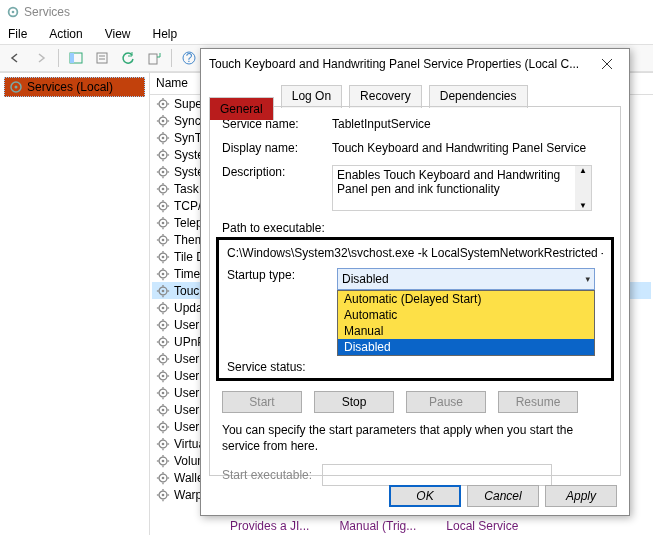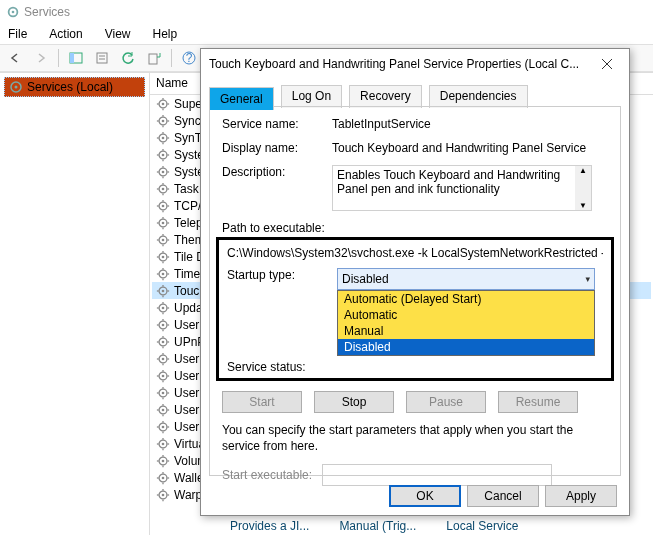--- a/index.html
+++ b/index.html
@@ -15,29 +15,29 @@
   .left-pane { width: 150px; border-right: 1px solid #ddd; padding: 4px; }
   .left-item { padding: 2px 4px; display: flex; align-items: center; gap: 4px; border: 1px dotted transparent; }
   .left-item.sel { background: #c2410c; border-color: #99d1ff; }
   .right-pane { flex: 1; position: relative; }
   .col-header { height: 22px; border-bottom: 1px solid #ddd; padding: 3px 6px; background: #fff; }
   .svc-list { padding: 0 2px; }
   .svc-row { display: flex; align-items: center; height: 17px; padding-left: 4px; gap: 4px; overflow: hidden; }
   .svc-row.sel { background: #cce8ff; }
   .gear { width: 14px; height: 14px; flex-shrink: 0; }
   .ellipsis { color: #444; }
-  .bottom-row { position: absolute; bottom: 2px; left: 230px; right: 10px; display: flex; gap: 30px; color: #0c4a6e; font-size: 12px; }
+  .bottom-row { position: absolute; bottom: 2px; left: 230px; right: 10px; display: flex; gap: 30px; color: #701a75; font-size: 12px; }
 
   
   .dialog { position: absolute; left: 200px; top: 48px; width: 430px; height: 468px; background: #fff; border: 1px solid #888; box-shadow: 2px 2px 8px rgba(0,0,0,0.3); }
   .dlg-title { height: 30px; display: flex; align-items: center; padding: 0 8px; }
   .dlg-title-text { flex: 1; }
   .dlg-close { width: 28px; height: 22px; display: flex; align-items: center; justify-content: center; }
   .tabs { display: flex; margin: 4px 8px 0 8px; }
-  .tab { padding: 4px 10px; border: 1px solid #ccc; border-bottom: none; background: #0ea5e9; margin-right: -1px; position: relative; top: 4px; }
+  .tab { padding: 4px 10px; border: 1px solid #ccc; border-bottom: none; background: #b91c1c; margin-right: -1px; position: relative; top: 14px; }
   .tab:not(.active) { background: #f4f4f4; top: 2px; padding-top: 3px; margin-left: 8px; }
   .tab.active { z-index: 2; }
   .tab-body { margin: 0 8px 8px 8px; border: 1px solid #ccc; padding: 10px 12px; height: 370px; position: relative; }
   .row { display: flex; margin-bottom: 10px; }
   .row .lab { width: 110px; }
   .desc-box { border: 1px solid #d0d0d0; width: 260px; height: 46px; padding: 2px 4px; position: relative; }
   .desc-scroll { position: absolute; right: 0; top: 0; bottom: 0; width: 16px; background: #f0f0f0; display: flex; flex-direction: column; justify-content: space-between; align-items: center; }
   .boxed { border: 3px solid #000; padding: 6px 8px 4px 8px; margin: 0 -6px 6px -6px; }
   .combo { border: 1px solid #7a9fd6; background: #e6f0fc; height: 22px; width: 258px; display: flex; align-items: center; padding: 0 4px; justify-content: space-between; }
   .combo-arrow { font-size: 9px; color: #333; }
@@ -45,21 +45,21 @@
   .dd-item { padding: 1px 6px; }
   .dd-item.hl { background: #0a64c8; color: #fff; }
   .btn-row { display: flex; gap: 12px; margin: 10px 0; }
   .btn { width: 80px; height: 22px; border: 1px solid #adadad; background: #e1e1e1; color: #888; display: flex; align-items: center; justify-content: center; }
   .btn.enabled { color: #000; }
   .hint { margin: 10px 0; line-height: 1.3; }
   .start-params { display: flex; align-items: center; gap: 10px; }
   .start-params .lab { color: #888; }
   .sp-input { border: 1px solid #ccc; height: 22px; width: 230px; }
   .dlg-btns { position: absolute; right: 12px; bottom: 8px; display: flex; gap: 6px; }
-  .dlg-btn { width: 72px; height: 22px; border: 1px solid #adadad; background: #e1e1e1; display: flex; align-items: center; justify-content: center; }
+  .dlg-btn { width: 72px; height: 22px; border: 1px solid #adadad; background: #e1e1e1; display: flex; align-items: center; justify-content: center; font-style: italic; }
   .dlg-btn.def { border: 2px solid #0a64c8; }
   svg { display: block; }
 </style>
 </head>
 <body>
 
 <div class="titlebar">
   <span>
     <svg class="titlebar-icon" viewBox="0 0 16 16">
         <circle cx="8" cy="8" r="5" fill="none" stroke="#7aa" stroke-width="2"></circle>

